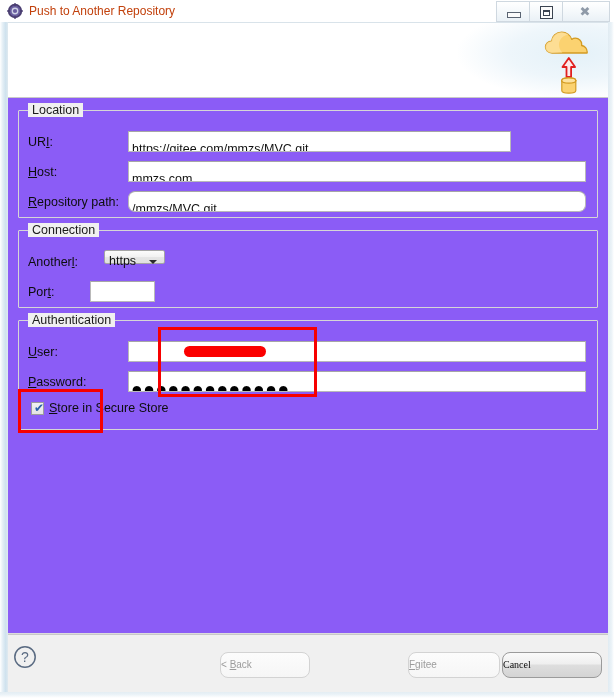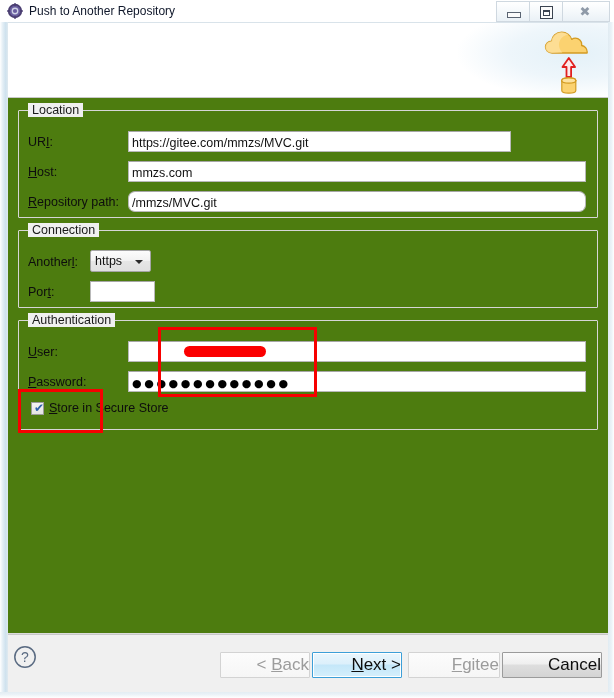--- a/index.html
+++ b/index.html
@@ -31,21 +31,21 @@
   }
   .title-icon {
     position: absolute;
     left: 7px; top: 3px;
     width: 16px; height: 16px;
   }
   .title-text {
     position: absolute;
     left: 29px; top: 3px;
     font-size: 12px;
-    color: #0f172a;
+    color: #c2410c;
     line-height: 16px;
     white-space: nowrap;
   }
   .winbtns {
     position: absolute;
     right: 4px; top: 1px;
     display: flex;
     height: 19px;
   }
   .winbtn {
@@ -145,21 +145,21 @@
     position: absolute;
     right: 8px; top: 4px;
     width: 62px; height: 68px;
   }
 
   
   .client {
     position: absolute;
     left: 8px; top: 98px;
     width: 600px; height: 535px;
-    background: #4d7c0f;
+    background: #8b5cf6;
   }
 
   
   .group {
     position: absolute;
     border: 1px solid #d6d6d6;
     border-radius: 1px;
     box-sizing: border-box;
     background: transparent;
   }
@@ -182,21 +182,21 @@
   .fld-label u { text-decoration: underline; }
 
   .textbox {
     position: absolute;
     box-sizing: border-box;
     background: #ffffff;
     border: 1px solid #b9b9b9;
     border-top-color: #a6a6a6;
     font-size: 12.5px;
     color: #111111;
-    padding: 2px 3px;
+    padding: 8px 3px;
     line-height: 19px;
     height: 21px;
     white-space: nowrap;
     overflow: hidden;
   }
 
   .btn {
     position: absolute;
     box-sizing: border-box;
     background: linear-gradient(to bottom, #fdfdfd 0%, #f3f3f3 48%, #e4e4e4 50%, #dfdfdf 100%);
@@ -298,30 +298,31 @@
     position: absolute;
     left: 12px; top: 644px;
     width: 26px; height: 26px;
   }
 
   .fbtn {
     position: absolute;
     top: 652px;
     height: 26px;
     box-sizing: border-box;
-    font-size: 17px;
-    text-align: right;
+    font-size: 10px;
+    text-align: left;
     line-height: 24px;
-    border-radius: 1px;
+    border-radius: 8px;
     white-space: nowrap;
   }
   .fbtn.normal {
     background: linear-gradient(to bottom, #fafafa 0%, #efefef 46%, #dedede 50%, #d4d4d4 100%);
     border: 1px solid #9b9b9b;
     color: #0d0d0d;
+    font-family: Liberation Serif, serif;
   }
   .fbtn.disabled {
     background: linear-gradient(to bottom, #fcfcfc 0%, #f6f6f6 100%);
     border: 1px solid #d3d3d3;
     color: #9c9c9c;
   }
   .fbtn.default {
     background: linear-gradient(to bottom, #eaf6fd 0%, #dcf0fb 46%, #c4e7f9 50%, #d5effc 100%);
     border: 1px solid #3c9fd8;
     color: #0d0d0d;
@@ -399,21 +400,21 @@
     <div class="textbox" style="left:120px; top:63px; width:458px;">mmzs.com</div>
 
     <div class="fld-label" style="left:20px; top:97px;"><span></span><u>R</u><span>epository path:</span></div>
     <div class="textbox" style="left:120px; top:93px; width:458px;border-radius:7px;">/mmzs/MVC.git</div>
 
     <div class="group" style="left:10px; top:132px; width:580px; height:78px;">
       <div class="group-title">Connection</div>
     </div>
 
     <div class="fld-label" style="left:20px; top:157px;"><span>Another</span><u>l</u><span>:</span></div>
-    <div class="combo" style="left:82px; top:152px; width:61px; height:22px;">
+    <div class="combo" style="left:96px; top:152px; width:61px; height:14px;">
       <span>https</span>
       <span class="combo-arrow"></span>
     </div>
 
     <div class="fld-label" style="left:20px; top:187px;"><span>Por</span><u>t</u><span>:</span></div>
     <div class="textbox" style="left:82px; top:183px; width:65px;" placeholder=""></div>
 
     <div class="group" style="left:10px; top:222px; width:580px; height:110px;">
       <div class="group-title">Authentication</div>
     </div>
@@ -444,19 +445,18 @@
     <div class="footer-sep"></div>
   </div>
 
   <svg class="help-icon" viewBox="0 0 26 26">
     <circle cx="13" cy="13" r="10.2" fill="none" stroke="#5a6b82" stroke-width="1.5"></circle>
     <text x="13" y="18.2" text-anchor="middle" font-family="'Liberation Sans', sans-serif" font-size="14" fill="#5a6b82">?</text>
   </svg>
 
   <div class="fbtn disabled" style="left:220px; width:90px;"><span>&lt; </span><u>B</u><span>ack</span></div>
 
-  <div class="fbtn default" style="left:312px; width:90px;"><span></span><u>N</u><span>ext &gt;</span></div>
 
   <div class="fbtn disabled" style="left:408px; width:92px;"><span></span><u>F</u><span>gitee</span></div>
 
   <div class="fbtn normal" style="left:502px; width:100px;"><span>Cancel</span><u></u><span></span></div>
 
 </div>
 
 </body></html>

